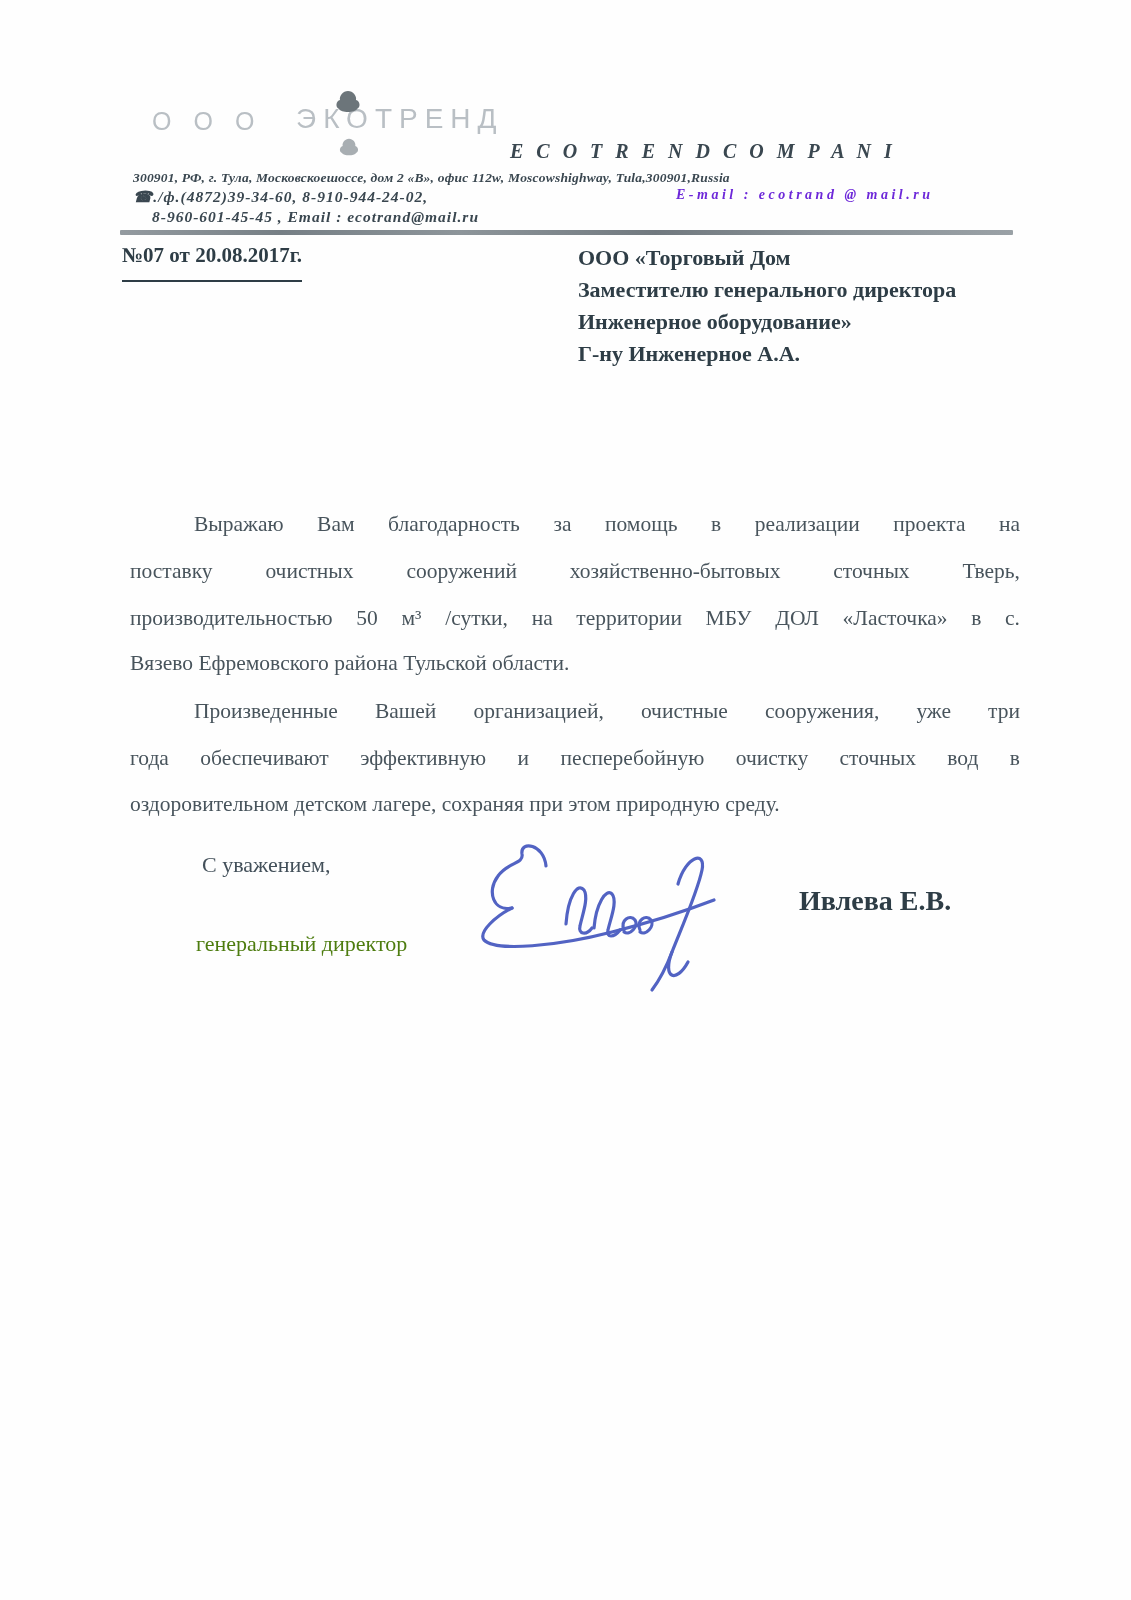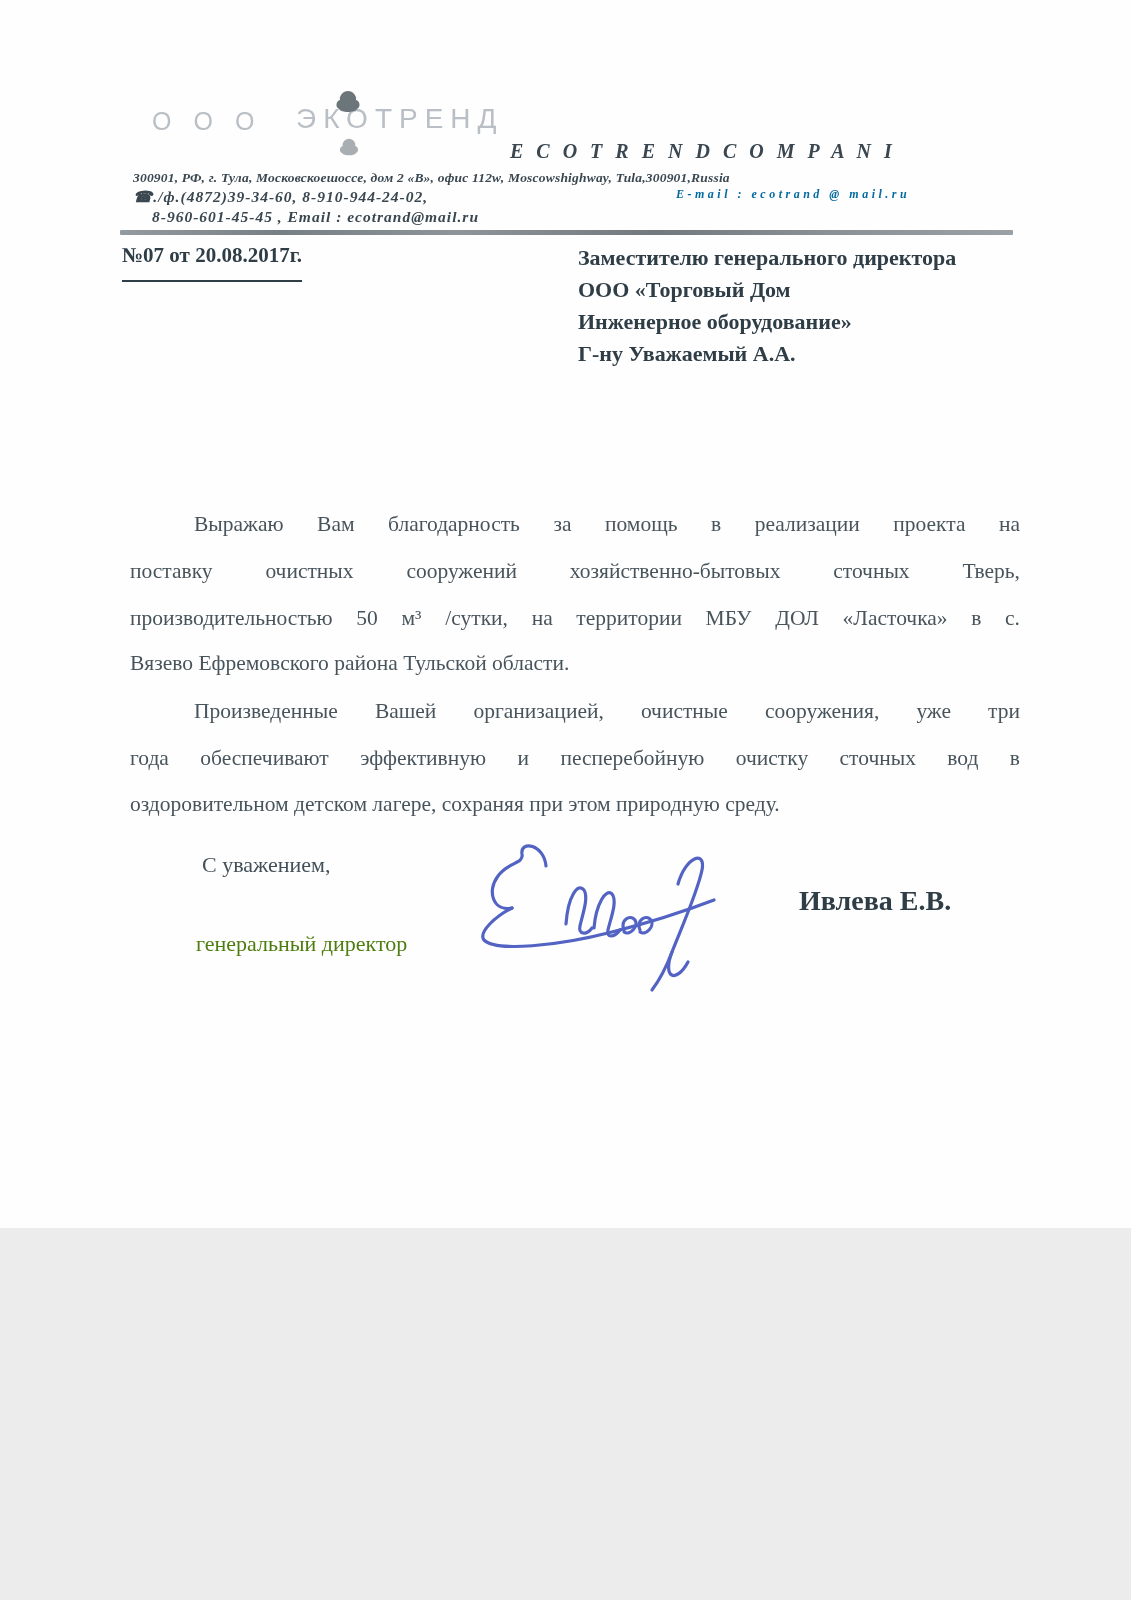--- a/index.html
+++ b/index.html
@@ -1,17 +1,17 @@
 <!DOCTYPE html>
 <html><head>
 <meta charset="utf-8">
 <style>
   html,body { margin:0; padding:0; background:#ececec; }
   .page {
-    position:relative; width:1131px; height:1228px; margin:0 auto;
+    position:relative; width:1131px; height:1600px; margin:0 auto;
     background:#fefefe; overflow:hidden;
     font-family:"Liberation Serif", serif; color:#48545c;
   }
   
   .logo-ooo {
     position:absolute; left:152px; top:107px;
     font-family:"Liberation Sans", sans-serif; font-size:25px;
     letter-spacing:22px; color:#b9bfc4;
   }
   .logo-name {
@@ -32,22 +32,22 @@
     letter-spacing:0.2px;
   }
   .phone-line1 {
     position:absolute; left:133px; top:188px;
     font-size:15.5px; font-weight:bold; font-style:italic; color:#3a4750;
     letter-spacing:1px;
     text-align:right;
   }
   .email-right {
     position:absolute; left:676px; top:187px;
-    font-size:12px; font-weight:bold; font-style:italic;
-    letter-spacing:3.5px; color:#0369a1;
+    font-size:14px; font-weight:bold; font-style:italic;
+    letter-spacing:3.5px; color:#6d28d9;
   }
   .phone-line2 {
     position:absolute; left:152px; top:208px;
     font-size:15.5px; font-weight:bold; font-style:italic; color:#3a4750;
     letter-spacing:1px;
   }
   .header-divider {
     position:absolute; left:120px; top:230px; width:893px; height:5px;
     background:linear-gradient(90deg,#949ba0 0%,#767f85 18%,#8d959a 38%,#71797f 60%,#8a9297 80%,#9aa1a6 100%);
     border-radius:1px;
@@ -103,24 +103,24 @@
 
   <div class="phone-line1"><span>☎</span><span>./ф.(4872)39-34-60, 8-910-944-24-02,</span></div>
   <div class="email-right">E-mail : ecotrand @ mail.ru</div>
   <div class="phone-line2">8-960-601-45-45 , Email : ecotrand@mail.ru</div>
 
   <div class="header-divider"></div>
 
   <div class="ref-line">№07 от 20.08.2017г.</div>
 
   <div class="addressee">
+    <div>ООО «Торговый Дом</div>
     <div>Заместителю генерального директора</div>
-    <div>ООО «Торговый Дом</div>
     <div>Инженерное оборудование»</div>
-    <div>Г-ну Уважаемый А.А.</div>
+    <div>Г-ну Инженерное А.А.</div>
   </div>
 
 
   <div class="body-line first" style="top:512px">Выражаю Вам благодарность за помощь в реализации проекта на</div>
   <div class="body-line" style="top:559px">поставку очистных сооружений хозяйственно-бытовых сточных Тверь,</div>
   <div class="body-line" style="top:606px">производительностью 50 м³ /сутки, на территории МБУ ДОЛ «Ласточка» в с.</div>
   <div class="body-line last" style="top:651px">Вязево Ефремовского района Тульской области.</div>
 
   <div class="body-line" style="top:746px">года обеспечивают эффективную и песперебойную очистку сточных вод в</div>
   <div class="body-line first" style="top:699px">Произведенные Вашей организацией, очистные сооружения, уже три</div>

